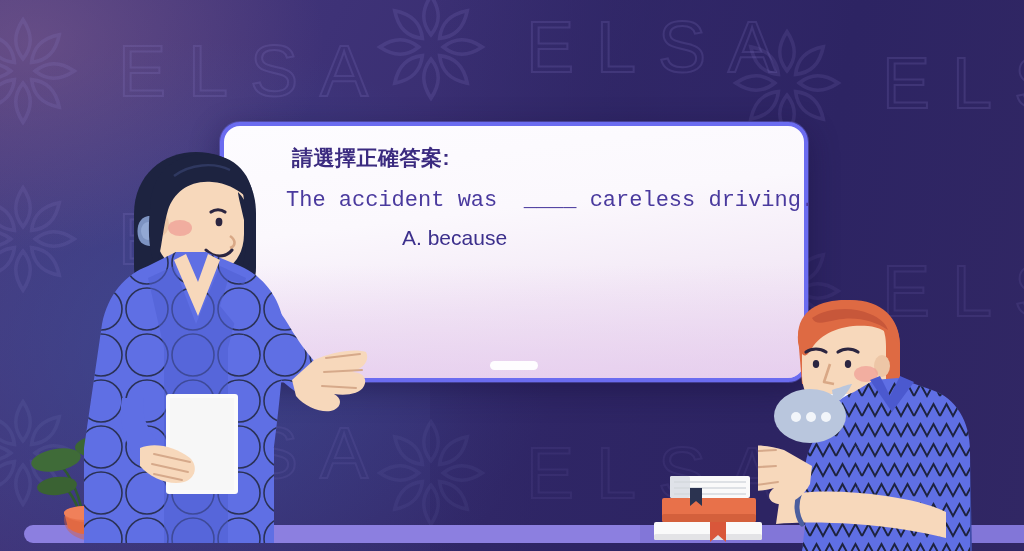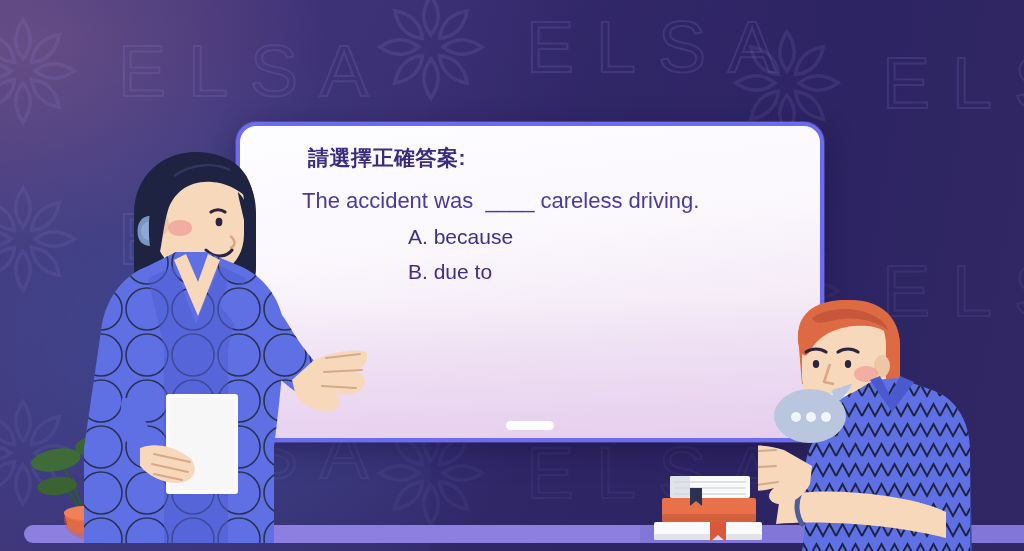--- a/index.html
+++ b/index.html
@@ -78,24 +78,24 @@
     font-family: "Liberation Sans", "DejaVu Sans", sans-serif;
     text-shadow:
       0 0 14px rgba(108,112,240,0.95),
       0 0 26px rgba(98,104,235,0.8),
       0 0 42px rgba(88,96,230,0.6);
   }
 
   
   #whiteboard {
     position: absolute;
-    left: 236px;
+    left: 220px;
     top: 122px;
     width: 588px;
-    height: 320px;
+    height: 260px;
     border-radius: 20px;
     background: linear-gradient(173deg, #fdfcff 0%, #fbf8fd 36%, #f3e9f6 66%, #ecdcf0 100%);
     border: 4px solid #6b6cf0;
     box-shadow: 0 0 0 1px rgba(120,120,250,0.35), 0 8px 30px rgba(20,14,55,0.45);
     box-sizing: border-box;
     z-index: 5;
   }
   #board-shade {
     position: absolute;
     inset: 0;
@@ -113,26 +113,26 @@
     color: #3b2b80;
     font-size: 21px;
     font-weight: bold;
     font-family: "Liberation Sans", "DejaVu Sans", sans-serif;
     letter-spacing: 0.5px;
     margin: 0 0 16px 4px;
   }
   #question-line {
     color: #4a3a9e;
     font-size: 22px;
-    font-family: Liberation Sans, sans-serif;
+    font-family: Liberation Mono, monospace;
     margin: 0 0 12px -2px;
     white-space: pre;
   }
   .options {
-    margin: 4px;
+    margin: 14px;
     padding: 0 0 0 100px;
     list-style: none;
   }
   .options li {
     color: #3c2f8c;
     font-size: 21px;
     font-family: "Liberation Sans", "DejaVu Sans", sans-serif;
     line-height: 1.0;
     margin-bottom: 14px;
     white-space: pre;
@@ -317,21 +317,20 @@
   </div>
 
 
   <div id="whiteboard">
     <div id="board-shade"></div>
     <div class="board-content">
       <div id="prompt-label">請選擇正確答案:</div>
       <div id="question-line">The accident was  ____ careless driving.</div>
       <ul class="options">
         <li>A. because</li>
-        <li>B. due to</li>
       </ul>
     </div>
     <div id="marker-tray"></div>
   </div>
 
   <div class="figure" id="plant">
     <svg width="110" height="118" viewBox="0 0 110 118">
       <g stroke="#2f5a2f" stroke-width="2.6" fill="none">
         <path d="M55 104 C52 78 44 56 30 40"></path>
         <path d="M56 104 C57 80 60 56 66 34"></path>

